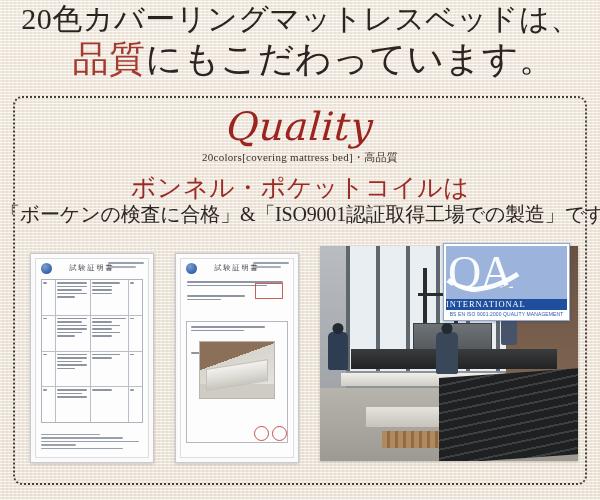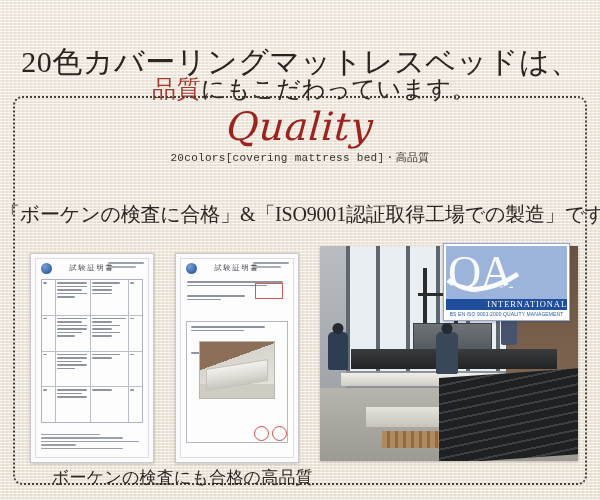--- a/index.html
+++ b/index.html
@@ -44,26 +44,26 @@
     line-height: 1.0;
     color: #2b2420;
     font-family: "Liberation Serif", serif;
   }
   .headline-line1 {
     display: block;
     font-size: 30px;
     letter-spacing: 0.5px;
     padding-left: 2px;
     white-space: nowrap;
-    margin-top: 43px;
   }
   .headline-line2 {
     display: block;
-    font-size: 24px;
+    font-size: 36px;
     letter-spacing: 0.5px;
+    margin-top: 7px;
     padding-left: 28px;
     white-space: nowrap;
   }
   .hl-accent { color: #a23a30; }
 
   
   .panel {
     position: absolute;
     left: 13px;
     top: 96px;
@@ -89,21 +89,21 @@
     letter-spacing: 0.5px;
     transform: skewX(-4deg);
   }
 
   .quality-sub {
     position: absolute;
     left: 0;
     top: 150px;
     width: 600px;
     text-align: center;
-    font-family: Liberation Mono, monospace;
+    font-family: Liberation Serif, serif;
     font-size: 11px;
     color: #3a312c;
     letter-spacing: 0.3px;
   }
 
   
   .sub-red {
     position: absolute;
     left: 0;
     top: 171px;
@@ -391,21 +391,21 @@
     position: relative;
     overflow: hidden;
   }
   .qa-glyph svg { position: absolute; left: 0; top: 0; }
   .qa-intl {
     background: #1f4e9c;
     color: #ffffff;
     font-family: "Liberation Serif", serif;
     font-size: 8.5px;
     letter-spacing: 0.9px;
-    text-align: right;
+    text-align: left;
     line-height: 11px;
     height: 11px;
   }
   .qa-iso {
     background: #ffffff;
     color: #2a5aa8;
     font-family: "Liberation Sans", sans-serif;
     font-size: 5px;
     letter-spacing: 0.1px;
     text-align: center;
@@ -474,20 +474,21 @@
 
   <div class="headline">
     <span class="headline-line1">20色カバーリングマットレスベッドは、</span>
     <span class="headline-line2"><span class="hl-accent">品質</span><span>にもこだわっています。</span></span>
   </div>
 
   <div class="panel"></div>
 
   <div class="quality-script">Quality</div>
   <div class="quality-sub">20colors[covering mattress bed]・高品質</div>
+  <div class="sub-red">ボンネル・ポケットコイルは</div>
   <div class="sub-dark">「ボーケンの検査に合格」&amp;「ISO9001認証取得工場での製造」です！</div>
 
   <div class="cert cert-a">
     <div class="cert-inner">
       <div class="cert-logo"></div>
       <div class="cert-title">試験証明書</div>
       <div class="cert-meta">
           <i></i>
           <i></i>
         </div>
@@ -655,15 +656,14 @@
           <text x="34" y="42" font-family="Liberation Serif, serif" font-size="46" fill="#ffffff" opacity="0.95">A</text>
           <path d="M2 34 C18 48, 44 46, 72 28" stroke="#ffffff" stroke-width="5" fill="none" opacity="0.95"></path>
           <path d="M6 40 C22 52, 48 50, 74 34" stroke="#9cb4dc" stroke-width="3" fill="none"></path>
         </svg>
       </div>
       <div class="qa-intl">INTERNATIONAL</div>
       <div class="qa-iso">BS EN ISO 9001:2000 QUALITY MANAGEMENT</div>
     </div>
   </div>
 
-  <div class="caption cap-left">ボーケンの検査にも合格の高品質</div>
 
 </div>
 
 </body></html>

